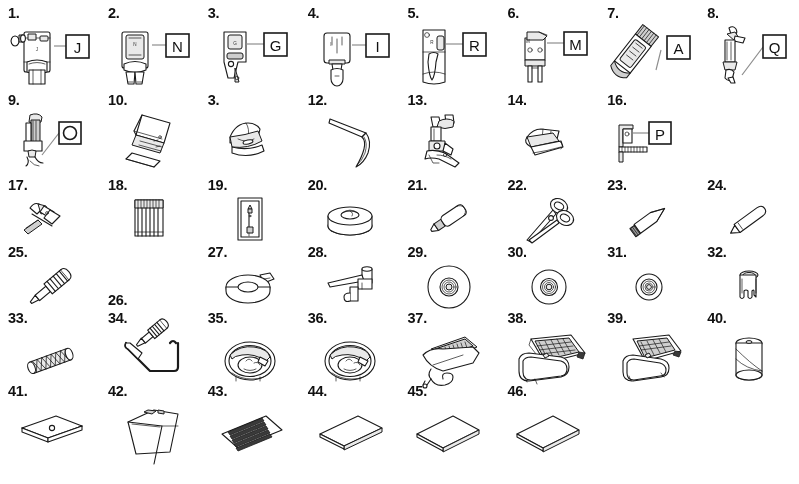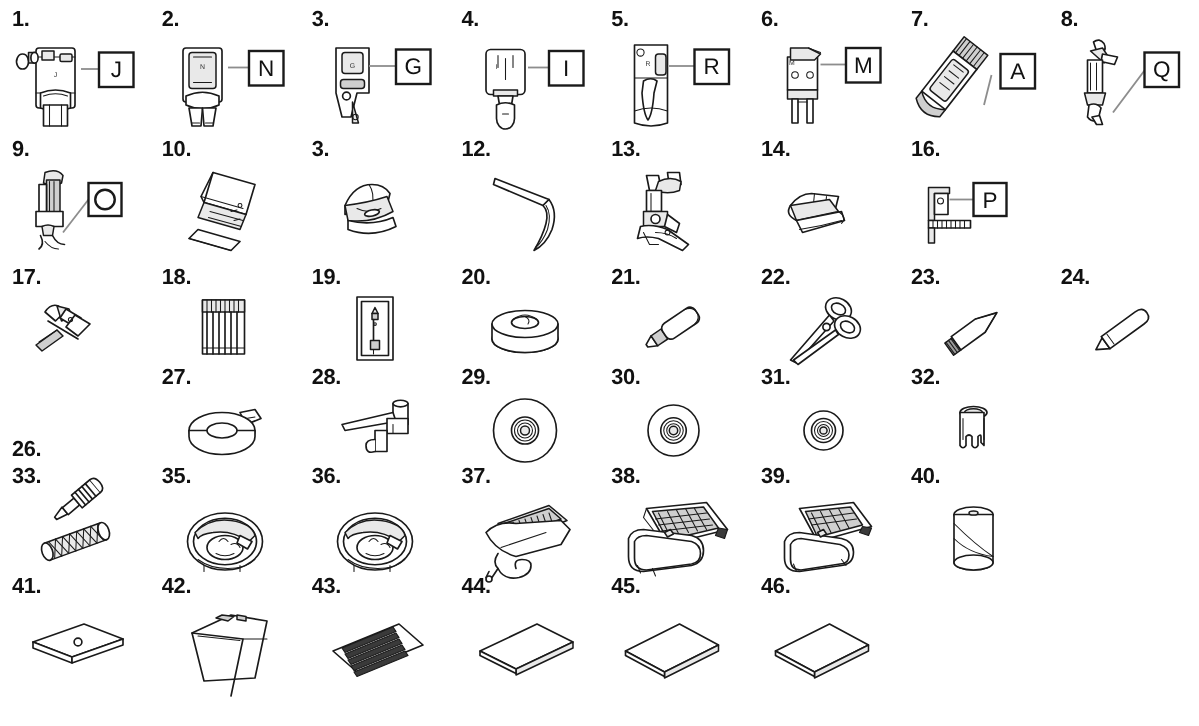--- a/index.html
+++ b/index.html
@@ -469,20 +469,34 @@
             <path d="M34 19 h28 q6 0 6 5 q0 5 -6 5 h-28 z" class="fillW"></path>
             <path d="M38 20 l0 8" class="lnT"></path>
           </g>
         </svg>
       </div>
     </div>
   </div>
 
   <div class="row" style="top:245px;height:65px;">
 
+    <div class="cell" style="width:99.875px;height:65px;">
+      <div class="num">25.</div>
+      <div class="art">
+        <svg width="96" height="50" viewBox="0 0 96 50">
+          <g transform="rotate(-40 48 25)">
+            <path d="M24 23 l8 -2 l0 6 l-8 -2 z" class="fillW"></path>
+            <rect x="32" y="21" width="14" height="7" class="fillW"></rect>
+            <path d="M46 18 h22 v13 h-22 z" class="fillW"></path>
+            <path d="M50 18 v13 M54 18 v13 M58 18 v13 M62 18 v13 M66 18 v13" class="ln"></path>
+            <path d="M68 18 q5 0 5 6.5 q0 6.5 -5 6.5" class="fillW"></path>
+          </g>
+        </svg>
+      </div>
+    </div>
 
     <div class="cell" style="width:99.875px;height:65px;margin-top:48px;">
       <div class="num">26.</div>
       <div class="art">
         <svg width="96" height="50" viewBox="0 0 96 50">
           <g transform="rotate(-40 48 25)">
             <path d="M32 23 l8 -2 l0 6 l-8 -2 z" class="fillW"></path>
             <rect x="40" y="21.5" width="10" height="6" class="fillW"></rect>
             <path d="M50 19 h16 v11 h-16 z" class="fillW"></path>
             <path d="M53 19 v11 M56 19 v11 M59 19 v11 M62 19 v11" class="ln"></path>
@@ -594,20 +608,32 @@
             <path d="M28 26 h40 v12 h-40 z" class="fillL"></path>
             <ellipse cx="28" cy="32" rx="3.5" ry="6" class="fillW"></ellipse>
             <ellipse cx="68" cy="32" rx="3.5" ry="6" class="fillW"></ellipse>
             <path d="M31 26 l5 12 M36 26 l5 12 M41 26 l5 12 M46 26 l5 12 M51 26 l5 12 M56 26 l5 12 M61 26 l5 12" class="lnT"></path>
             <path d="M31 38 l5 -12 M36 38 l5 -12 M41 38 l5 -12 M46 38 l5 -12 M51 38 l5 -12 M56 38 l5 -12 M61 38 l5 -12" class="lnT"></path>
           </g>
         </svg>
       </div>
     </div>
 
+    <div class="cell" style="width:99.875px;height:82px;">
+      <div class="num">34.</div>
+      <div class="art">
+        <svg width="96" height="62" viewBox="0 0 96 62">
+          <g>
+            <path d="M24 14 q-2 4 2 6 l22 22 h24 q4 0 4 -4 v-24" class="ln" style="stroke-width:2.2"></path>
+            <path d="M24 14 q-2 4 2 6 l10 10 l4 -6 l-12 -10 z" class="fillW"></path>
+            <path d="M74 14 q-3 -4 -6 0" class="ln" style="stroke-width:2.2"></path>
+          </g>
+        </svg>
+      </div>
+    </div>
 
     <div class="cell" style="width:99.875px;height:82px;">
       <div class="num">35.</div>
       <div class="art">
         <svg width="96" height="62" viewBox="0 0 96 62">
           <g>
             <ellipse cx="48" cy="32" rx="25" ry="19" class="fillW"></ellipse>
             <ellipse cx="48" cy="32" rx="21" ry="15.5" class="fillW"></ellipse>
             <path d="M28 26 q10 -10 24 -8 q14 2 16 10 l-4 4 q-12 -8 -24 -6 q-8 1 -10 4 z" class="fillL"></path>
             <ellipse cx="48" cy="36" rx="12" ry="8" class="fillW"></ellipse>

